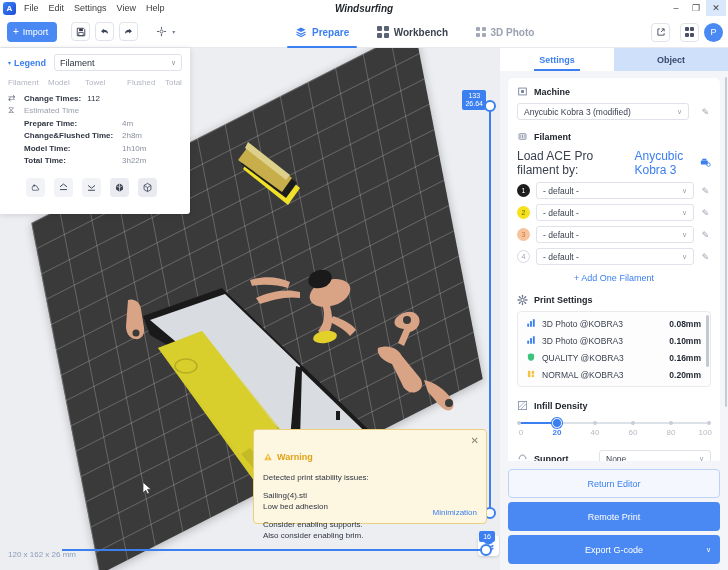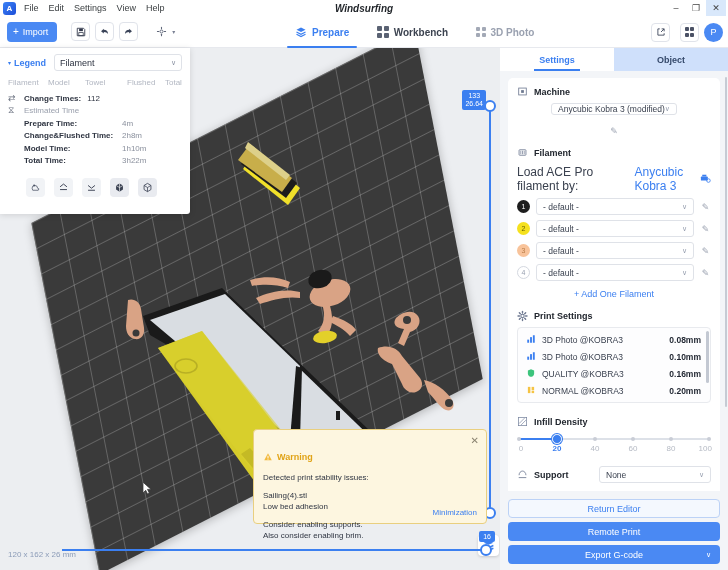--- a/index.html
+++ b/index.html
@@ -202,21 +202,21 @@
     flex: 1; overflow: hidden; position: relative; padding: 7px 8px 0 8px;
   }
   .card {
     background: #fff; border-radius: 5px; padding: 8px 9px 11px 9px;
     position: relative;
   }
   .sec-head { display: flex; align-items: center; gap: 6px; margin-top: 3px; }
   .sec-head:first-child { margin-top: 0; }
   .sec-title { font-size: 9px; font-weight: bold; color: #22272f; }
   .sec-ico { width: 11px; height: 11px; display: flex; align-items: center; justify-content: center; }
-  .field { display: flex; align-items: center; gap: 11px; margin-top: 6px; flex-direction: column; }
+  .field { display: flex; align-items: center; gap: 11px; margin-top: 6px; }
   .selbox {
     flex: 1; height: 17px; border: 1px solid #dfe2e8; border-radius: 3px; background: #fff;
     display: flex; align-items: center; justify-content: space-between;
     padding: 0 6px; font-size: 8.5px; color: #3a414f;
   }
   .selbox .cv { font-size: 7px; color: #98a0b0; }
   .pencil { width: 11px; color: #9aa1b0; font-size: 9px; text-align: center; }
   .loadline { margin-top: 7px; font-size: 12px; color: #3a414f; display:flex; align-items:center; }
   .loadline a { color: #3b7ff0; text-decoration: none; margin-left: 3px; }
   .printer-ico { position: absolute; right: 9px; font-size: 10px; color: #3b7ff0; }
@@ -249,21 +249,21 @@
   }
   .sticks { position: relative; height: 11px; margin-top: 2px; }
   .sticks span { position: absolute; font-size: 8px; color: #b5bac4; transform: translateX(-50%); }
   .sticks span.on { color: #3b7ff0; font-weight: bold; }
   .rowline { display: flex; align-items: center; margin-top: 11px; }
   .rowline .lbl { font-size: 9px; font-weight: bold; color: #22272f; margin-left: 6px; }
   .rowline .sp { flex: 1; }
   .chk { width: 11px; height: 11px; border: 1px solid #ccd1da; border-radius: 50%; }
   .rfooter { padding: 4px 8px 6px 8px; }
   .btn {
-    height: 19px; border-radius: 4px; display: flex; align-items: center; justify-content: center;
+    height: 29px; border-radius: 4px; display: flex; align-items: center; justify-content: center;
     font-size: 9px; margin-top: 4px; cursor: pointer; position: relative;
   }
   .btn.ghost { border: 1px solid #bcd2f6; color: #3b7ff0; background: #f4f8fe; }
   .btn.primary { background: #4a89f3; color: #fff; }
   .btn .bcv { position: absolute; right: 9px; font-size: 7px; }
   .rsb { position: absolute; right: 1px; top: 6px; width: 2.5px; height: 330px; background: #c6cbd4; border-radius: 2px; }
 </style>
 </head>
 <body>
 

